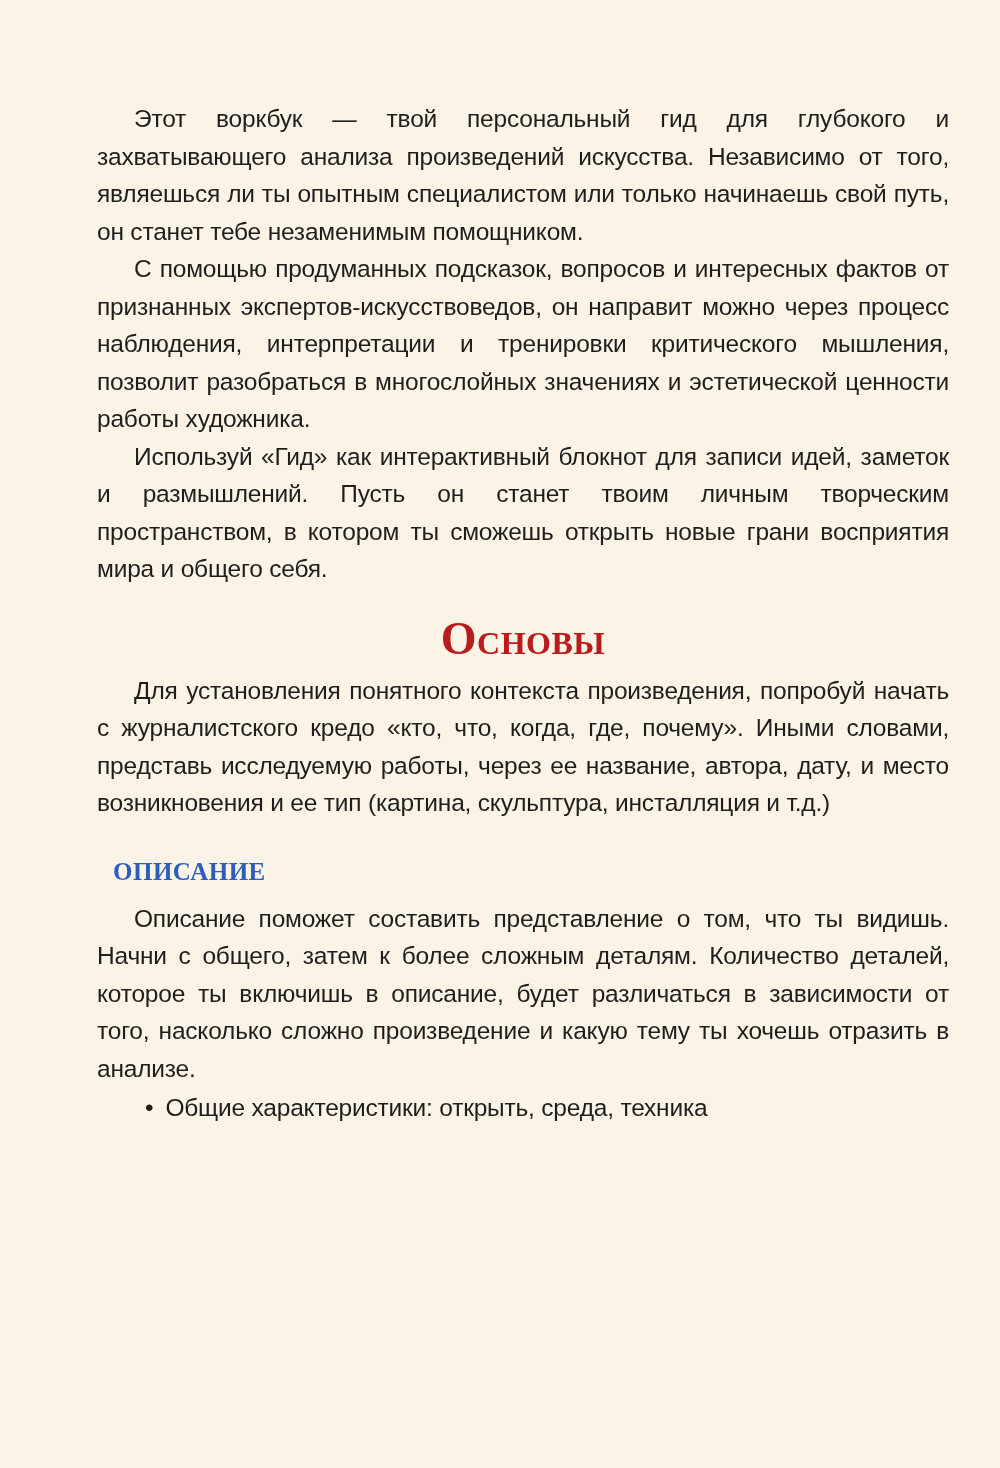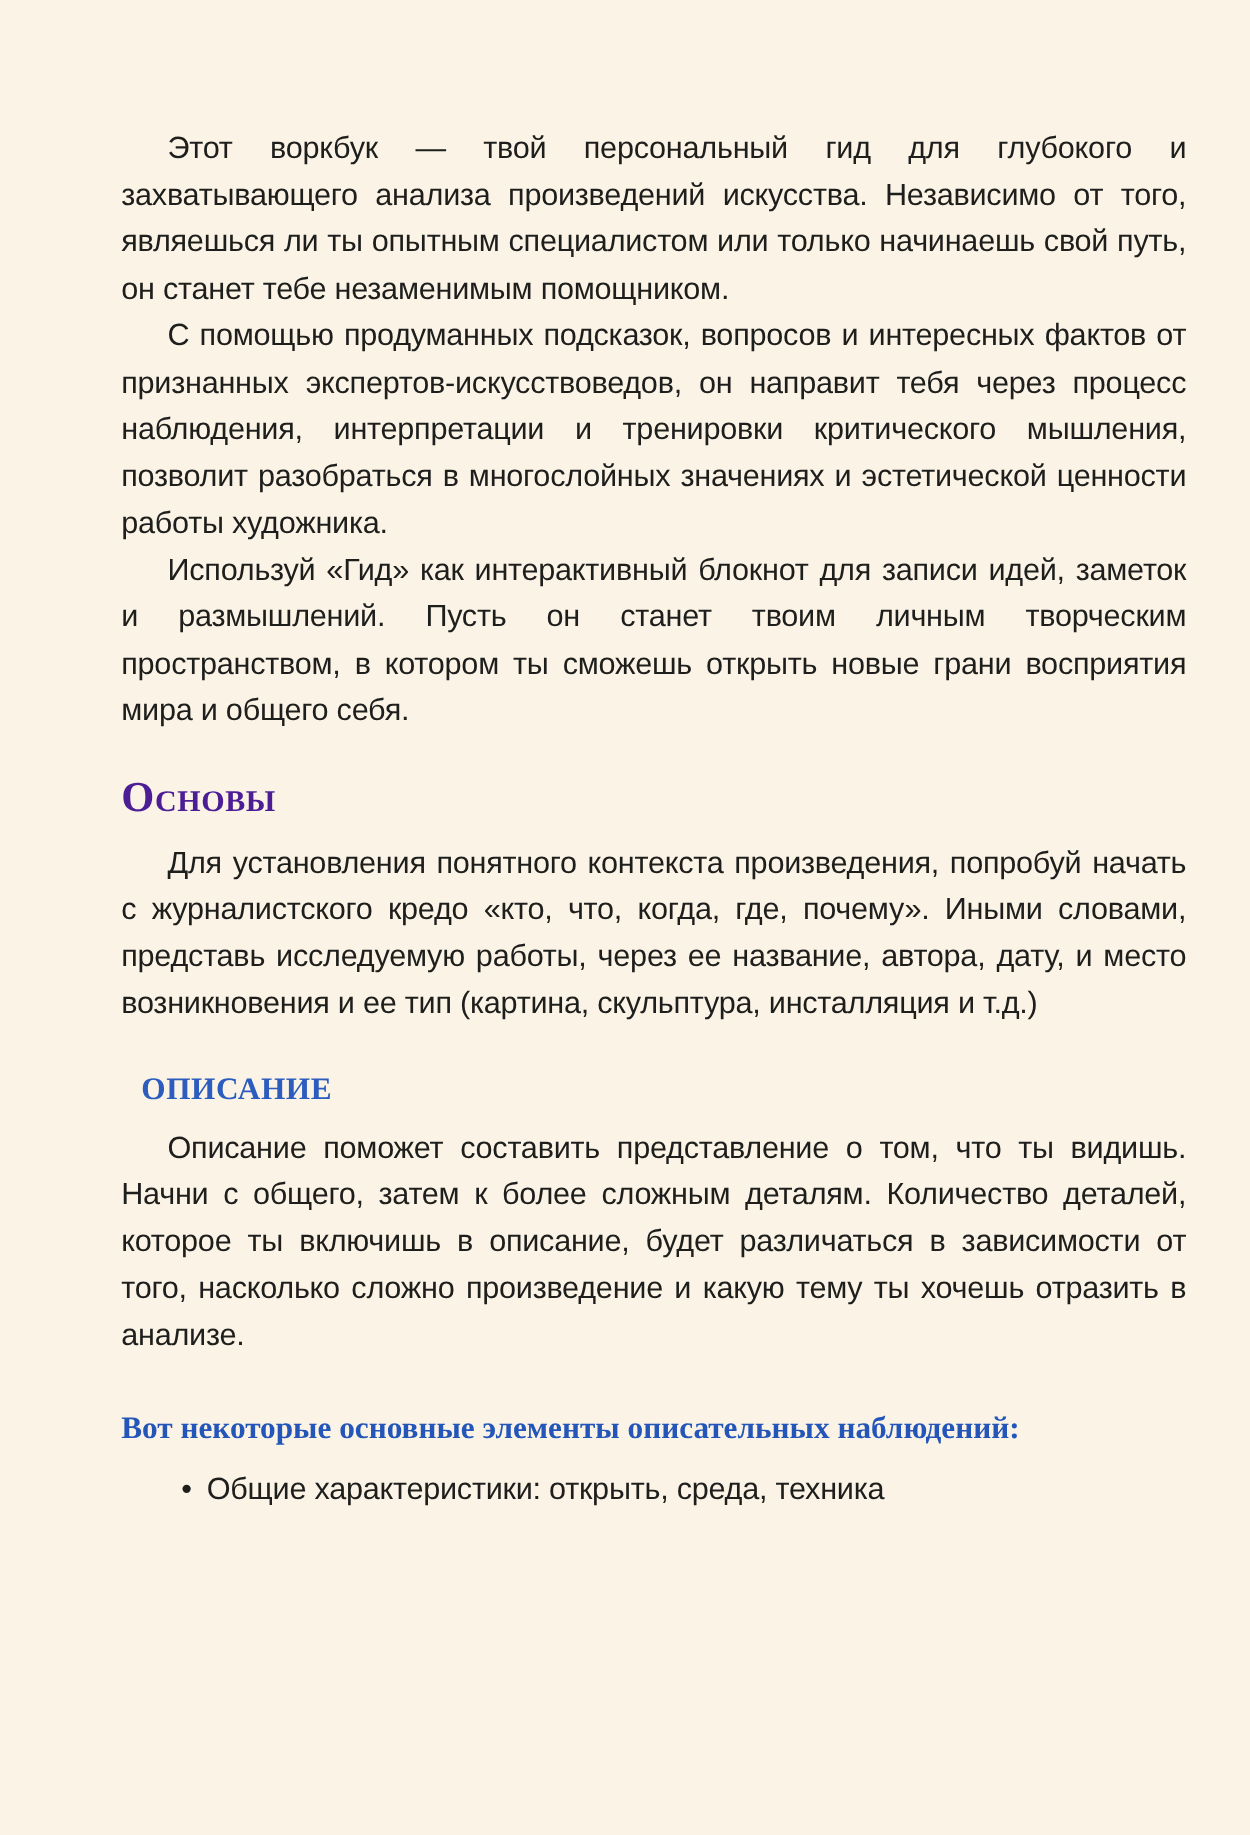--- a/index.html
+++ b/index.html
@@ -26,24 +26,25 @@
     line-height: 37.5px;
     text-align: justify;
     text-indent: 37px;
     letter-spacing: -0.2px;
   }
   h1.section-title {
     margin: 26px 0 8px 0;
     font-family: "Liberation Serif", "DejaVu Serif", serif;
     font-variant: small-caps;
     font-weight: bold;
-    font-size: 34px;
+    font-size: 46px;
     line-height: 50px;
-    color: #4c1d95;
+    color: #b91c1c;
     letter-spacing: 0.5px;
+    text-align: center;
   }
   h2.sub-title {
     margin: 36px 0 14px 16px;
     font-family: "Liberation Serif", "DejaVu Serif", serif;
     font-weight: bold;
     font-size: 25px;
     line-height: 28px;
     color: #2b5cbe;
     letter-spacing: 0.5px;
   }
@@ -69,32 +70,31 @@
     display: inline-block;
     margin-right: 12px;
   }
 </style>
 </head>
 <body>
 
 <div class="page">
 
   <p class="body-par">Этот воркбук — твой персональный гид для глубокого и захватывающего анализа произведений искусства. Независимо от того, являешься ли ты опытным специалистом или только начинаешь свой путь, он станет тебе незаменимым помощником.</p>
-  <p class="body-par">С помощью продуманных подсказок, вопросов и интересных фактов от признанных экспертов-искусствоведов, он направит тебя через процесс наблюдения, интерпретации и тренировки критического мышления, позволит разобраться в многослойных значениях и эстетической ценности работы художника.</p>
+  <p class="body-par">С помощью продуманных подсказок, вопросов и интересных фактов от признанных экспертов-искусствоведов, он направит можно через процесс наблюдения, интерпретации и тренировки критического мышления, позволит разобраться в многослойных значениях и эстетической ценности работы художника.</p>
   <p class="body-par">Используй «Гид» как интерактивный блокнот для записи идей, заметок и размышлений. Пусть он станет твоим личным творческим пространством, в котором ты сможешь открыть новые грани восприятия мира и общего себя.</p>
 
   <h1 class="section-title">Основы</h1>
 
   <p class="body-par">Для установления понятного контекста произведения, попробуй начать с журналистского кредо «кто, что, когда, где, почему». Иными словами, представь исследуемую работы, через ее название, автора, дату, и место возникновения и ее тип (картина, скульптура, инсталляция и т.д.)</p>
 
   <h2 class="sub-title">ОПИСАНИЕ</h2>
 
   <p class="body-par">Описание поможет составить представление о том, что ты видишь. Начни с общего, затем к более сложным деталям. Количество деталей, которое ты включишь в описание, будет различаться в зависимости от того, насколько сложно произведение и какую тему ты хочешь отразить в анализе.</p>
 
-  <p class="lead-bold">Вот некоторые основные элементы описательных наблюдений:</p>
 
   <ul class="elements">
     <li>
       <span class="bullet">•</span><span>Общие характеристики: открыть, среда, техника</span>
     </li>
   </ul>
 
 </div>
 
 </body></html>

